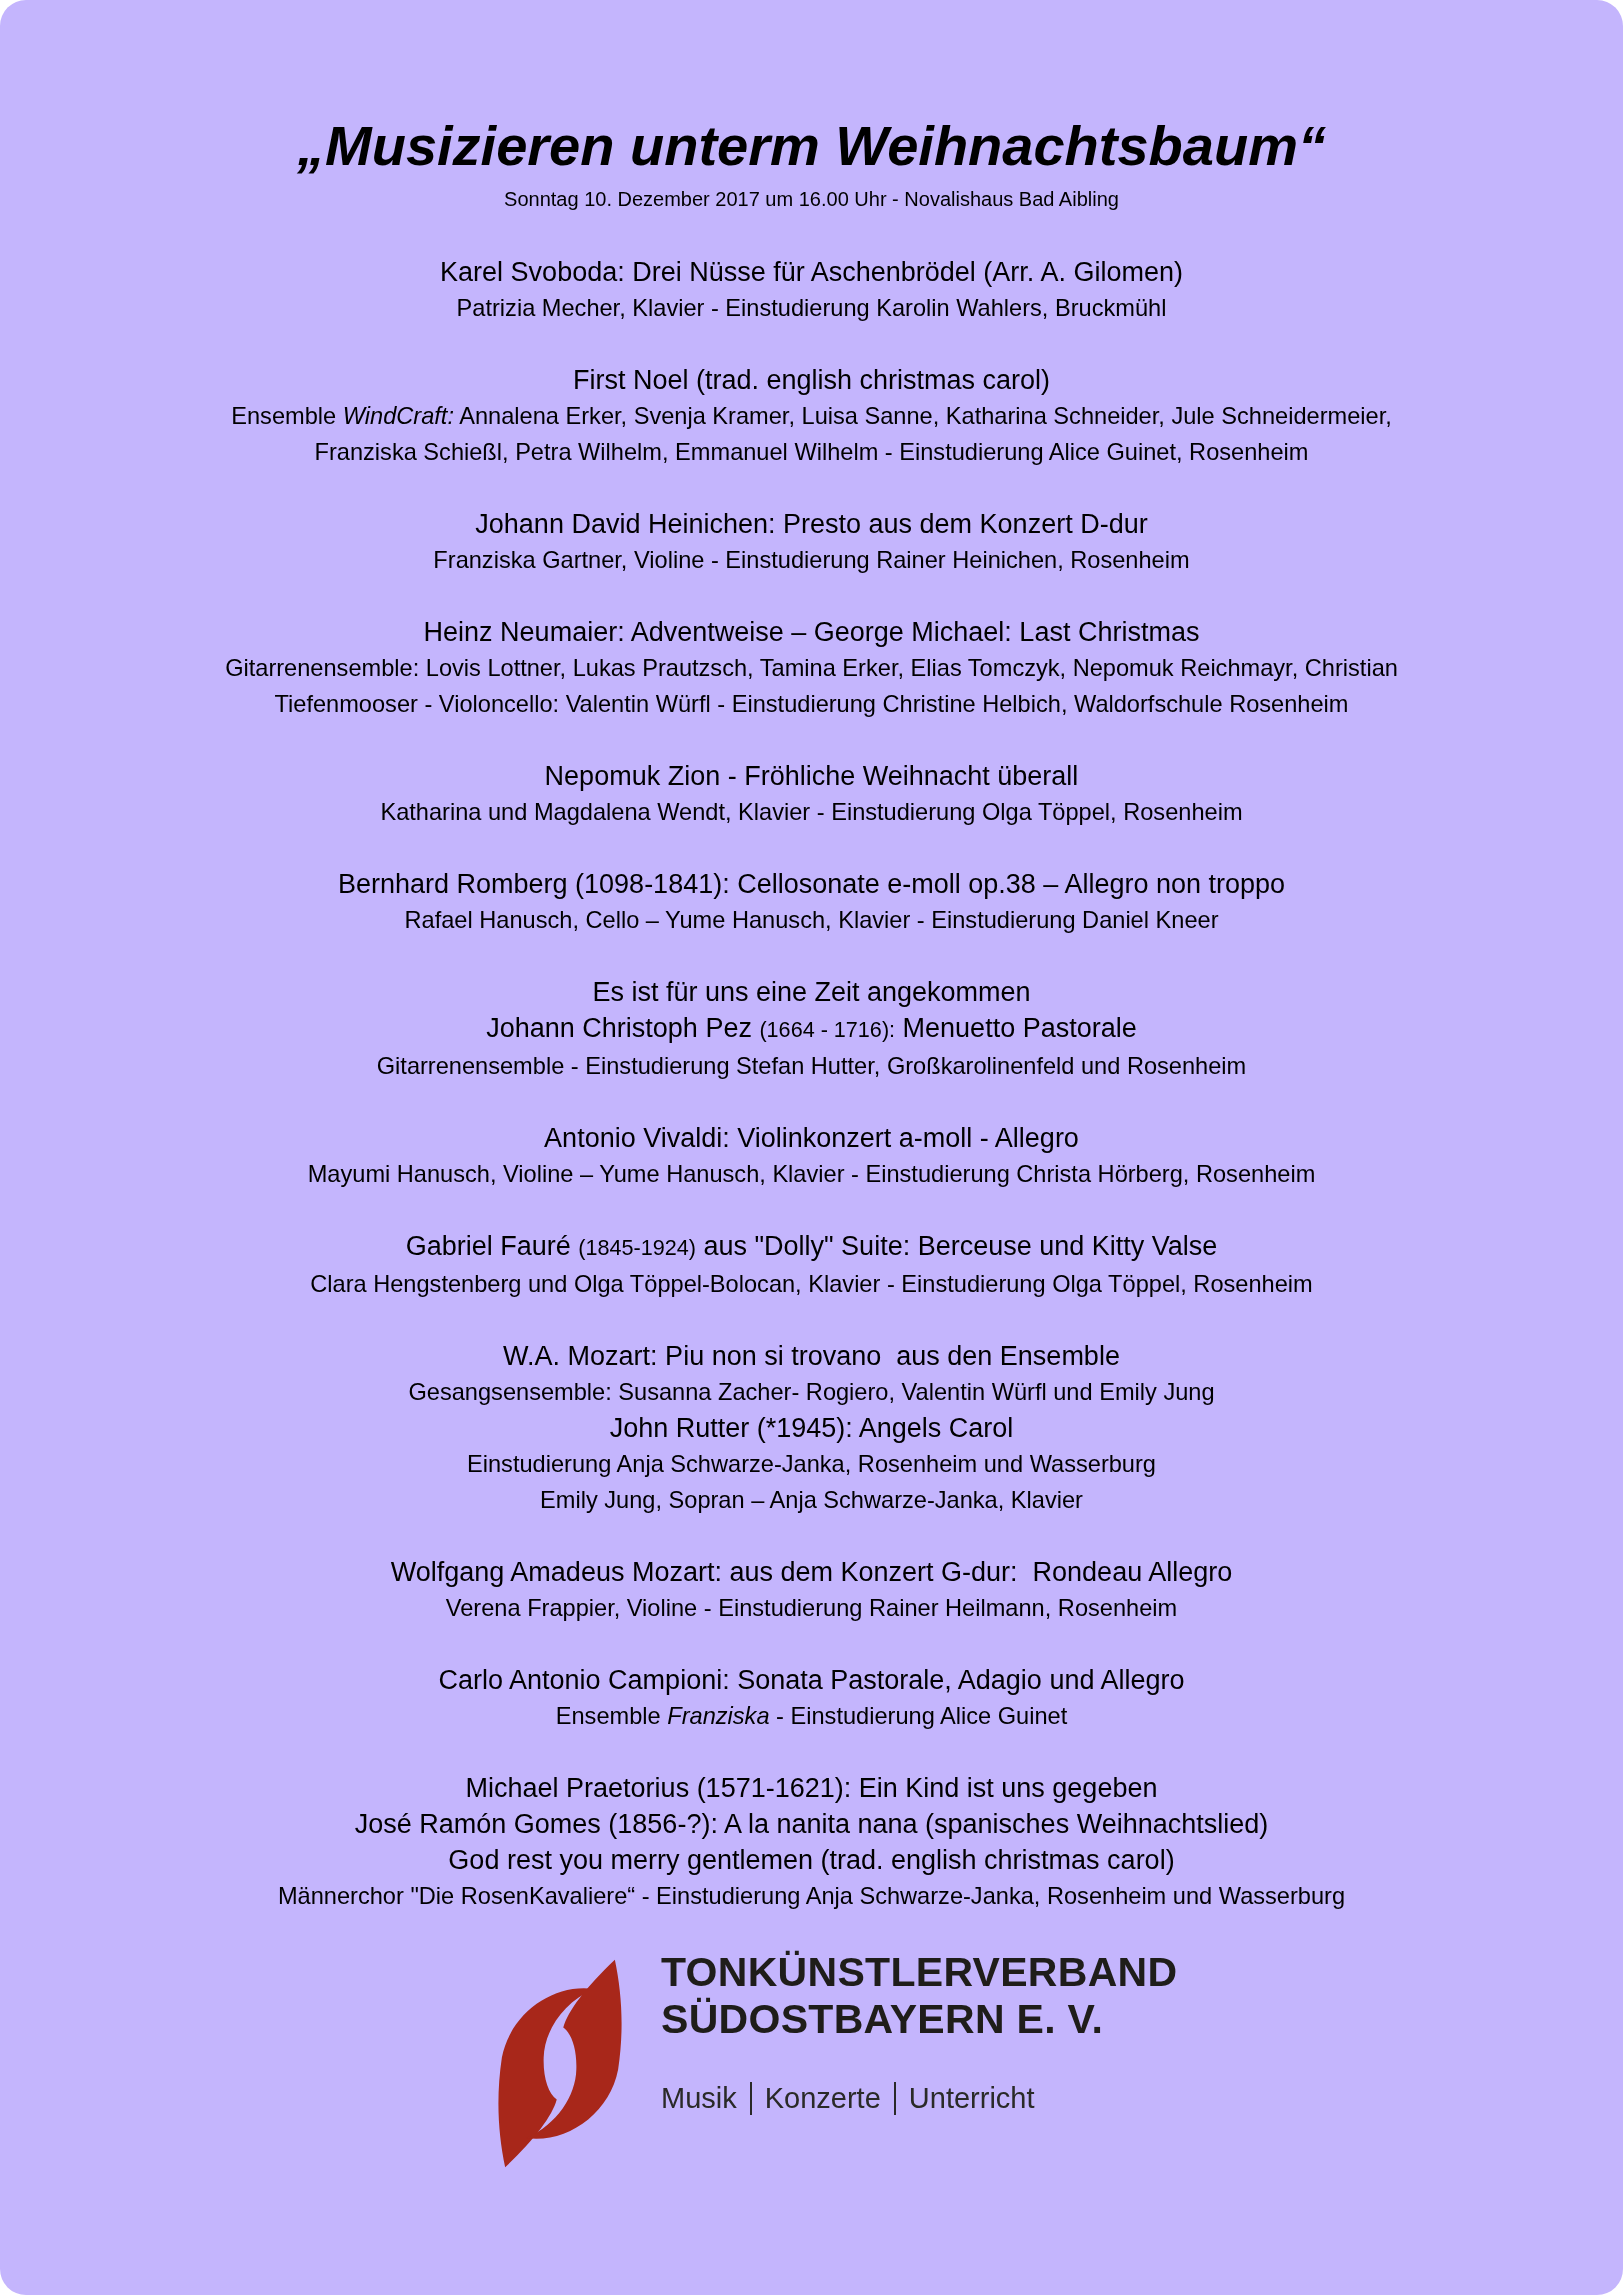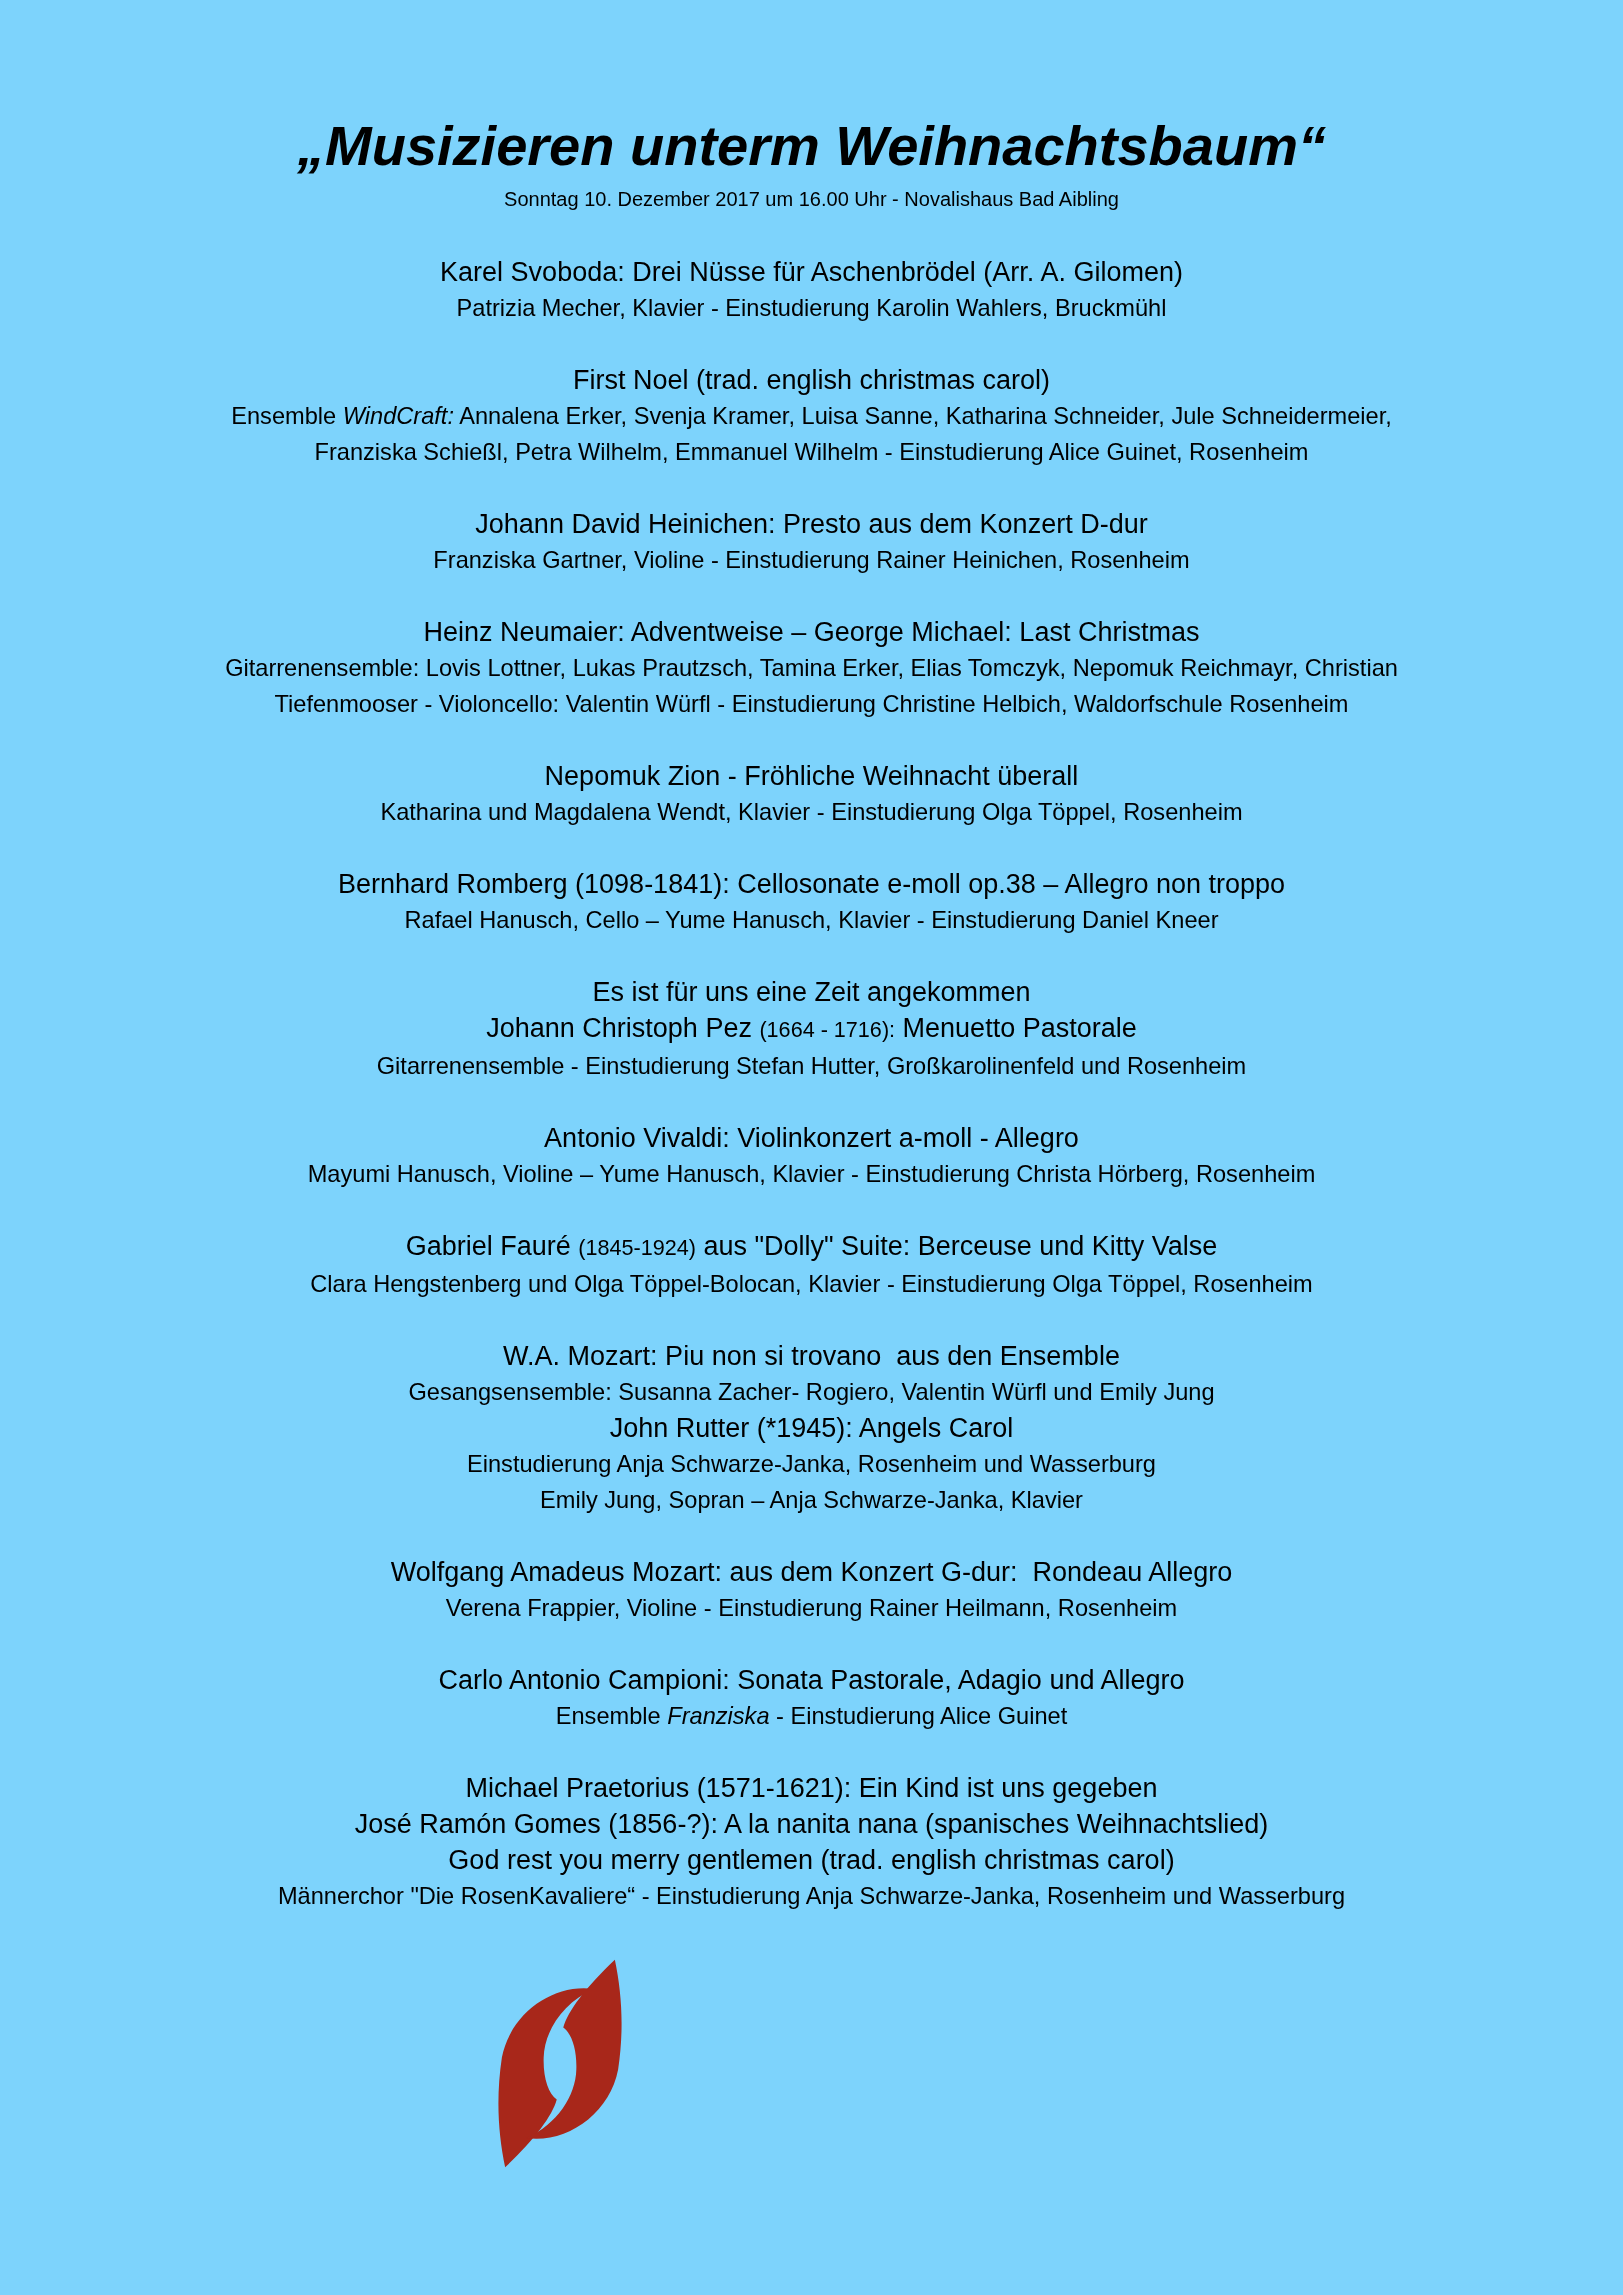--- a/index.html
+++ b/index.html
@@ -1,18 +1,18 @@
 <!DOCTYPE html>
 <html style="font-size:10.5px"><head>
 <meta charset="utf-8">
 <style>
   html,body{margin:0;padding:0;background:#ffffff;}
   .page{
-    position:relative;width:1623px;height:2295px;background:#7dd3fc;
-    font-family:"Liberation Sans", sans-serif;color:#000;overflow:hidden;
+    position:relative;width:1623px;height:2295px;background:#c4b5fd;
+    font-family:"Liberation Sans", sans-serif;color:#000;overflow:hidden;border-radius:26px;
   }
   .content{position:absolute;left:0;top:111px;width:100%;text-align:center;}
   .title{font-size:56px;line-height:69px;font-weight:bold;font-style:italic;white-space:pre-wrap;}
   .subtitle{font-size:20px;line-height:38px;white-space:pre-wrap;}
   #program{margin-top:5.2px;}
   .piece{margin-top:36px;}
   .h{font-size:27px;line-height:36px;white-space:pre-wrap;}
   .d{font-size:23.6px;line-height:36px;white-space:pre-wrap;}
   .it{font-style:italic;}
   .sm{font-size:0.8em;}
@@ -93,16 +93,21 @@
           <div class="d"><span>Männerchor "Die RosenKavaliere“ - Einstudierung Anja Schwarze-Janka, Rosenheim und Wasserburg</span></div>
         </div>
       </div>
   </div>
 
   <div class="logo">
     <svg class="mark" viewBox="0 0 196 322" aria-hidden="true">
       <path id="commaA" fill="#a8271a" d="M150 47 C88 38, 22 84, 9 152 C0 212, 3 268, 14 320 C58 278, 86 242, 93 216 C80 207, 72 182, 73 152 C74 112, 102 68, 150 47 Z"></path>
       <use href="#commaA" transform="rotate(180 98 161)"></use>
     </svg>
+    <div class="logo-text">
+      <div class="org">TONKÜNSTLERVERBAND</div>
+      <div class="org">SÜDOSTBAYERN E. V.</div>
+      <div class="tagline" id="tagline"><span>Musik</span><span class="bar"></span><span>Konzerte</span><span class="bar"></span><span>Unterricht</span></div>
+    </div>
   </div>
 
 </div>
 
 
 </body></html>

